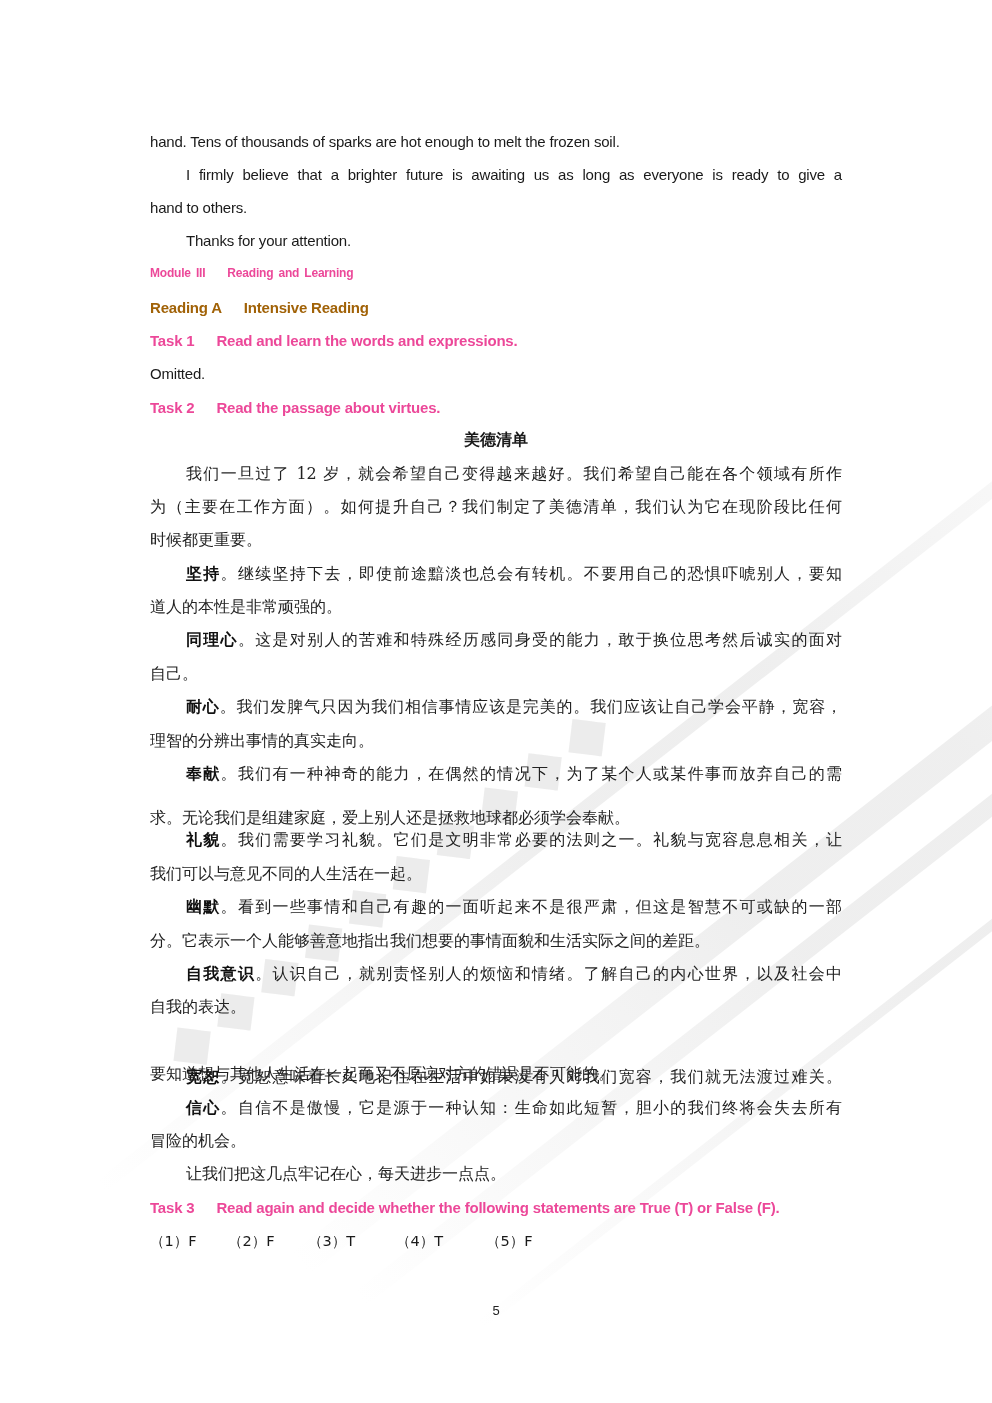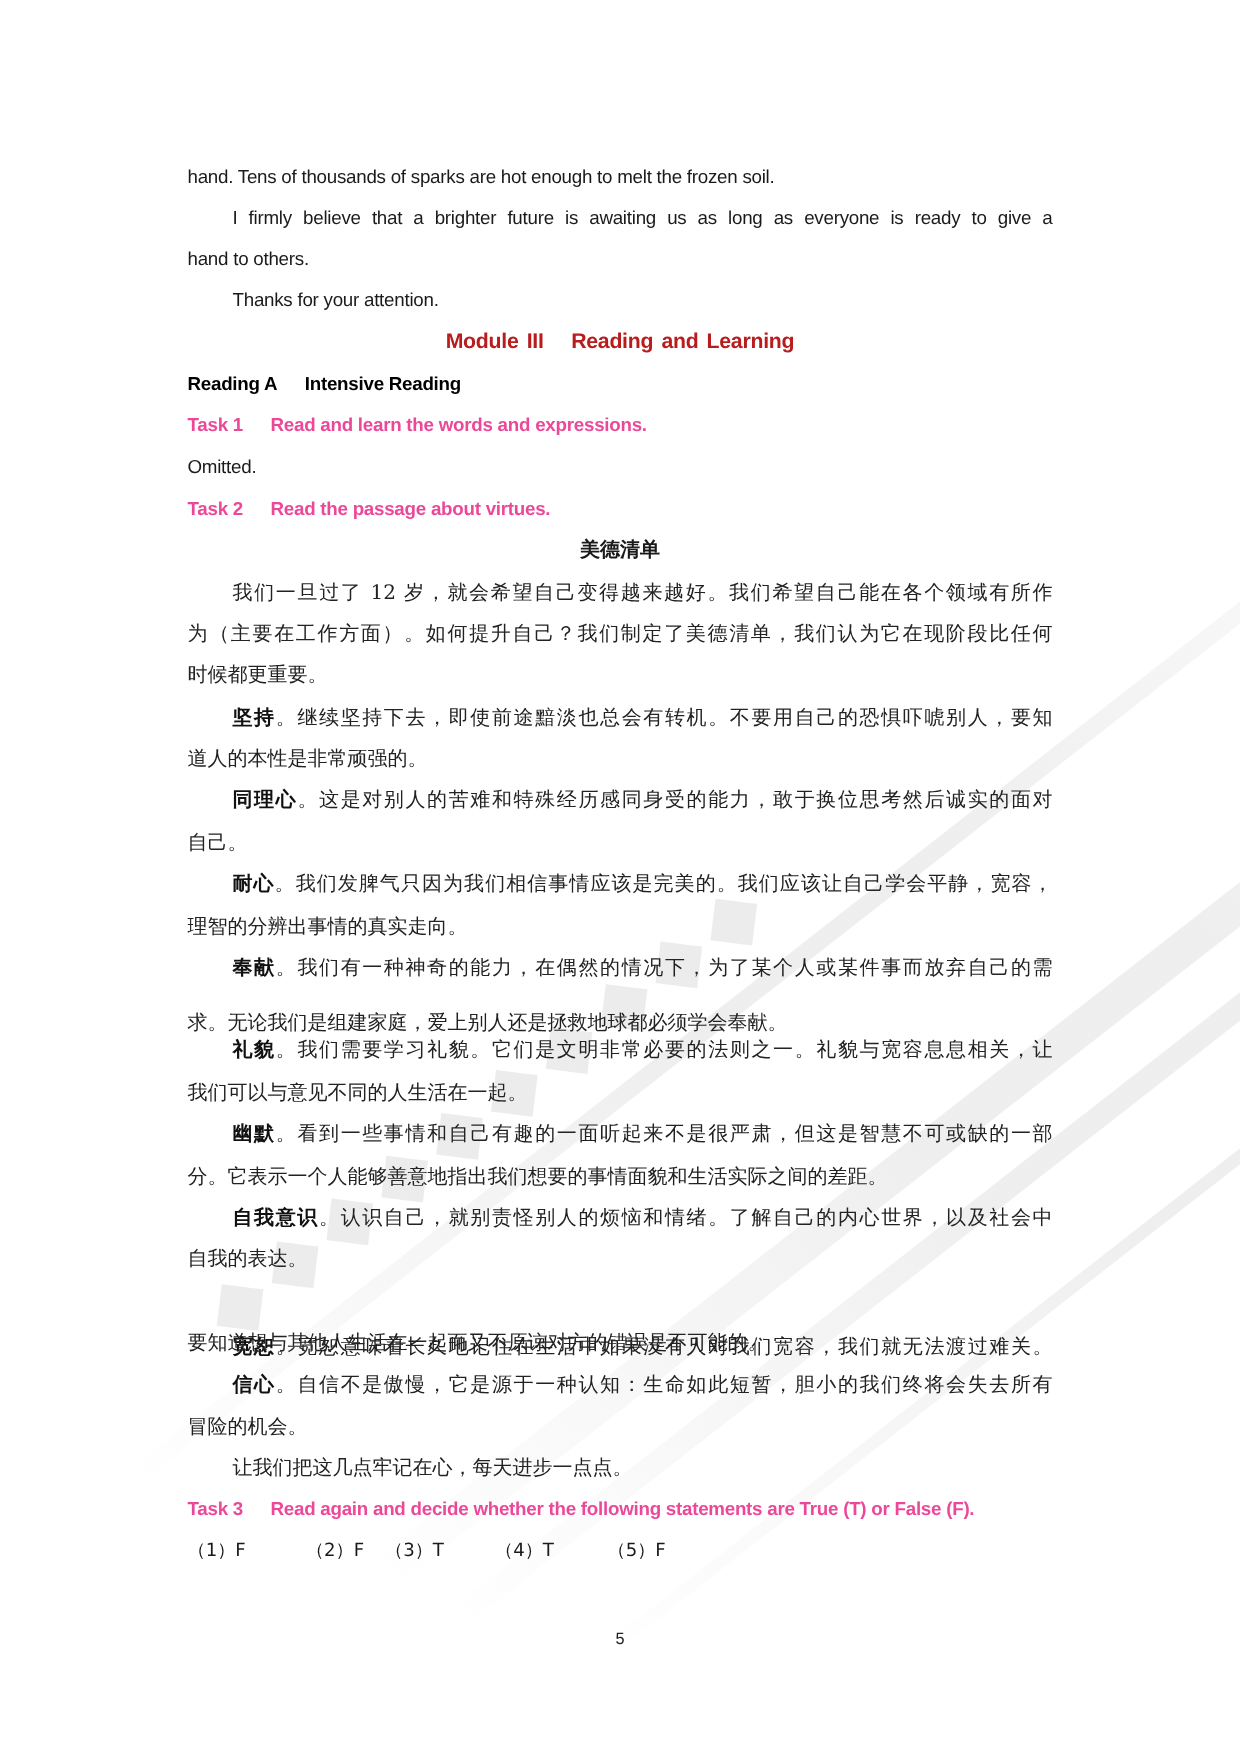--- a/index.html
+++ b/index.html
@@ -69,29 +69,29 @@
       font-family: "Liberation Sans", sans-serif;
       font-size: 15px;
       letter-spacing: -0.2px;
     }
     .justify {
       text-align: justify;
       text-align-last: justify;
     }
     .indent { padding-left: 36px; box-sizing: border-box; }
     .module-title {
-      text-align: center;
-      font-weight: bold;
-      color: #b91c1c;
-      font-size: 17px;
+      text-align: left;
+      font-weight: bold;
+      color: #ec4899;
+      font-size: 12px;
       word-spacing: 2px;
     }
     .section-heading {
       font-weight: bold;
-      color: #000000;
+      color: #a16207;
       font-size: 15px;
     }
     .task-heading {
       font-weight: bold;
       font-size: 15px;
       color: #ec4899;
     }
     .gap { display: inline-block; width: 22px; }
     .cn-title {
       text-align: center;
@@ -193,18 +193,18 @@
 
     <div class="line cn justify indent" style="top:1098px;"><b>信心</b><span>。自信不是傲慢，它是源于一种认知：生命如此短暂，胆小的我们终将会失去所有</span></div>
     <div class="line cn" style="top:1131px;">冒险的机会。</div>
 
     <div class="line cn indent" style="top:1164px;">让我们把这几点牢记在心，每天进步一点点。</div>
 
     <div class="line en task-heading" style="top:1198px;">
       <span>Task 3</span><span class="gap"></span><span>Read again and decide whether the following statements are True (T) or False (F).</span>
     </div>
     <div class="line answers" style="top:1231px;">
-      <span style="width:78px;">（1）F</span><span style="width:80px;text-align:center;">（2）F</span><span style="width:88px;">（3）T</span><span style="width:90px;">（4）T</span><span>（5）F</span>
+      <span style="width:78px;">（1）F</span><span style="width:80px;">（2）F</span><span style="width:88px;">（3）T</span><span style="width:90px;">（4）T</span><span>（5）F</span>
     </div>
   </div>
 
   <div class="page-number">5</div>
 </div>
 
 </body></html>

